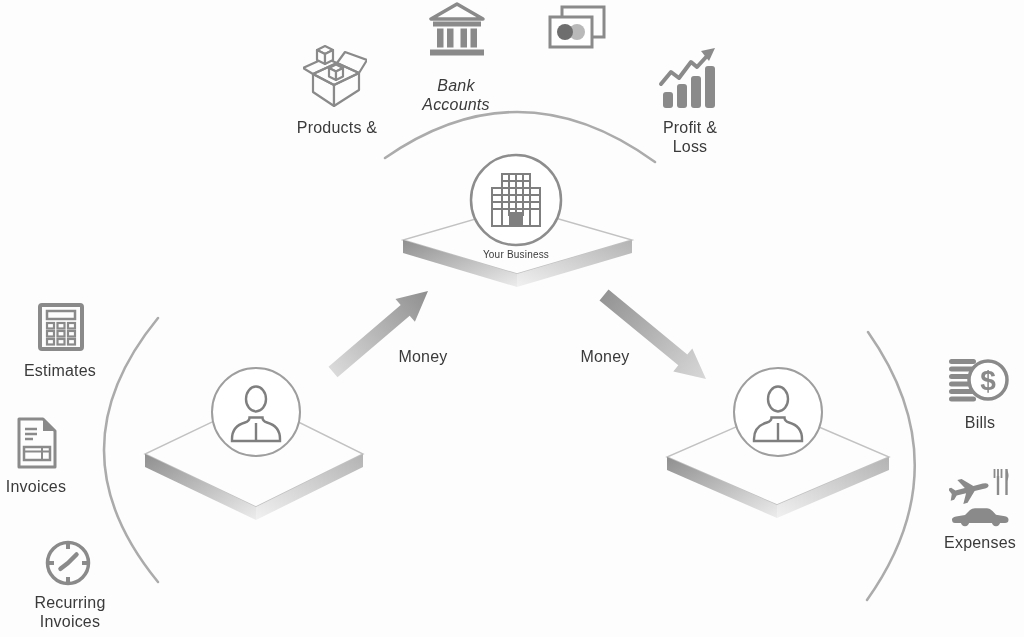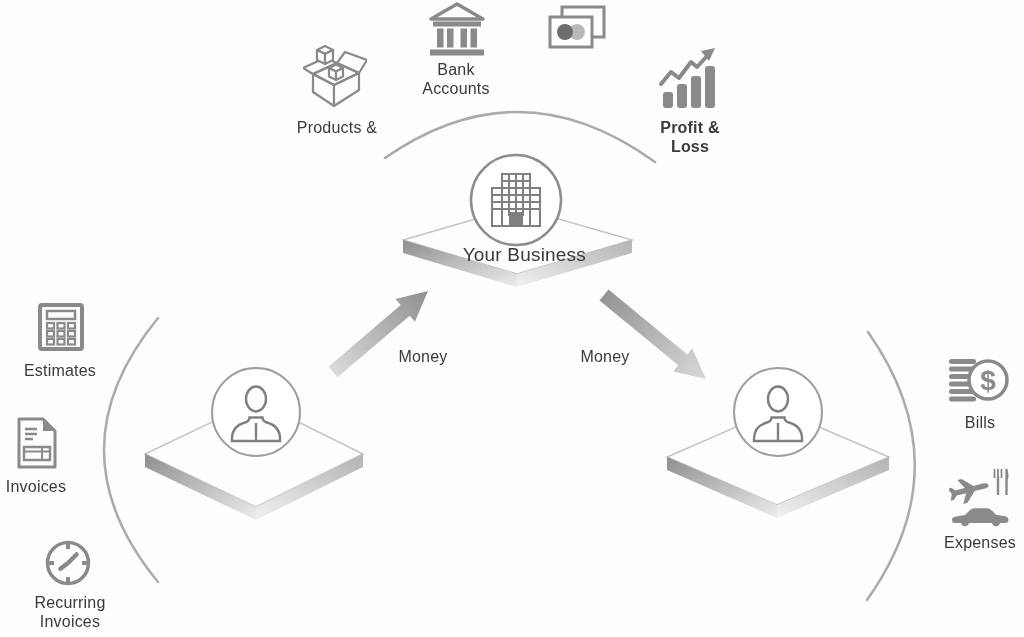--- a/index.html
+++ b/index.html
@@ -9,21 +9,21 @@
     font-family:"Liberation Sans","DejaVu Sans",sans-serif;
     color:#3a3a3a;
   }
   .bg-svg{position:absolute;left:0;top:0;}
   .icon{position:absolute;display:block;line-height:0;}
   .lbl{
     position:absolute;width:140px;text-align:center;
     font-size:16px;line-height:19px;color:#3a3a3a;letter-spacing:0.2px;
   }
   .lbl div{white-space:nowrap;}
-  .lbl-sm{font-size:19px;text-align:right;}
+  .lbl-sm{font-size:10px;}
 </style>
 </head>
 <body>
 
 <div id="stage">
 
   <svg class="bg-svg" width="1024" height="637" viewBox="0 0 1024 637">
     <defs>
       <linearGradient id="gIn" gradientUnits="userSpaceOnUse" x1="333" y1="372" x2="428" y2="291">
         <stop offset="0" stop-color="#dadada"></stop>
@@ -214,27 +214,27 @@
         <circle cx="16" cy="55" r="4.2"></circle>
         <circle cx="47" cy="55" r="4.2"></circle>
       </g>
     </svg>
   </span>
 
   <div class="lbl" style="left:267px;top:118px;">
     <div>Products &amp;</div>
   </div>
 
-  <div class="lbl" style="left:386px;top:60px;">
+  <div class="lbl" style="left:386px;top:76px;font-style:italic;">
     <div>Bank</div>
     <div>Accounts</div>
   </div>
 
 
-  <div class="lbl" style="left:620px;top:118px;font-weight:bold;">
+  <div class="lbl" style="left:620px;top:118px;">
     <div>Profit &amp;</div>
     <div>Loss</div>
   </div>
 
   <div class="lbl lbl-sm" style="left:446px;top:245px;">
     <div>Your Business</div>
   </div>
 
   <div class="lbl" style="left:353px;top:347px;">
     <div>Money</div>

